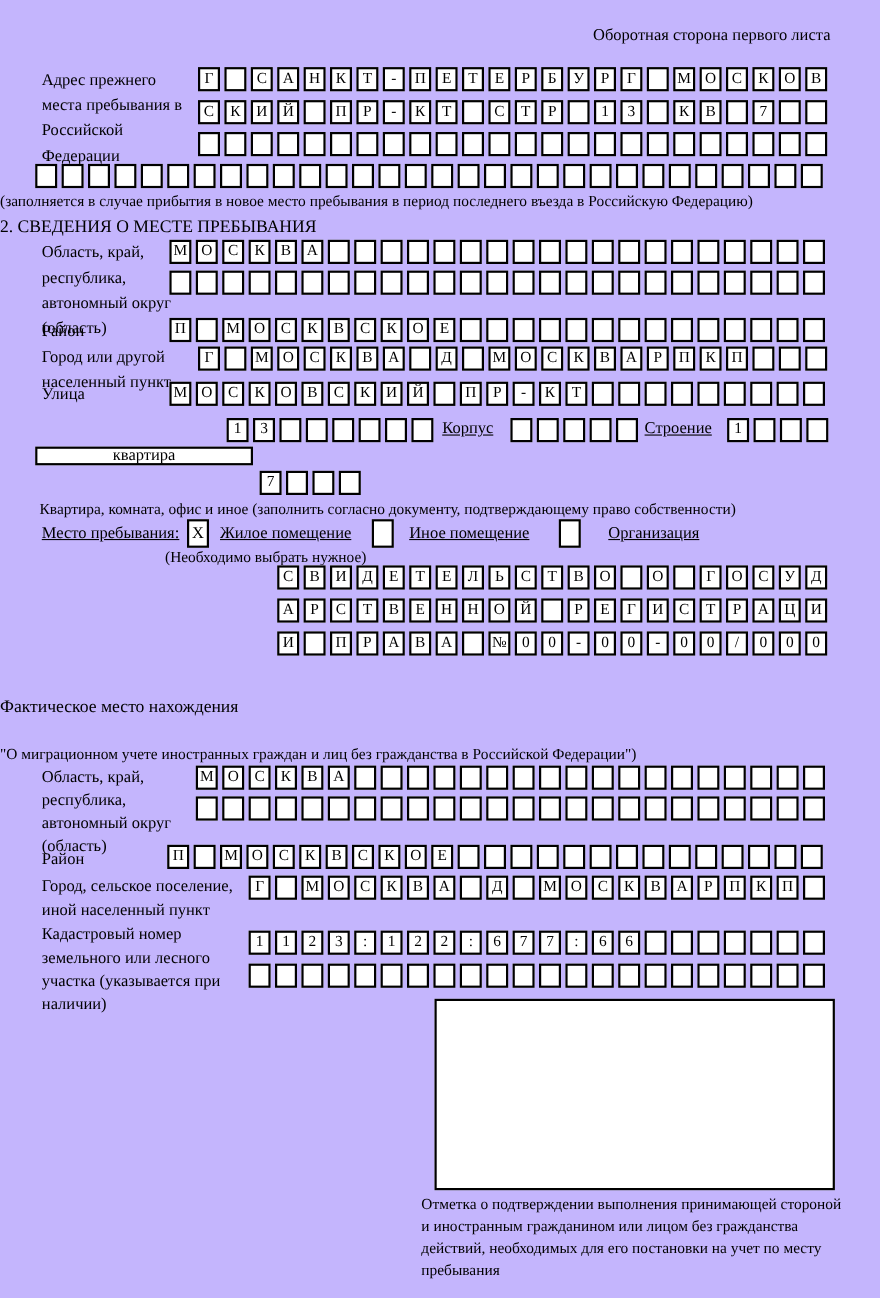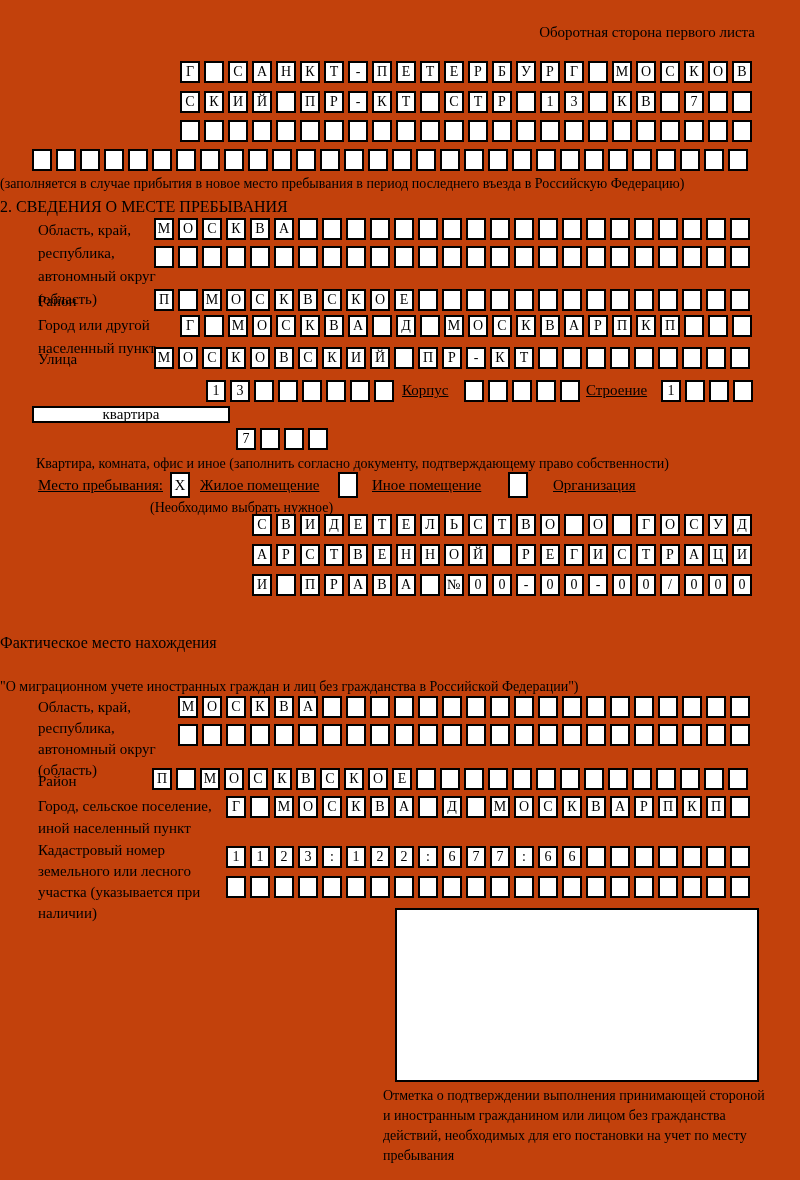--- a/index.html
+++ b/index.html
@@ -1,16 +1,16 @@
 <!DOCTYPE html>
 <html><head>
 <meta charset="utf-8">
 <style>
   html,body{margin:0;padding:0;background:#fff;}
-  .page{position:relative;width:800px;height:1180px;background:#c2410c;
+  .page{position:relative;width:800px;height:1180px;background:#c4b5fd;
         font-family:"Liberation Serif","DejaVu Serif",serif;color:#000;overflow:hidden;}
   .hdr{position:absolute;top:24px;right:45px;font-size:15px;}
   .lbl{position:absolute;font-size:15px;line-height:23px;}
   .lh21{line-height:21px !important;}
   .lh22{line-height:22px !important;}
   .cellrow{position:absolute;display:flex;}
   .cell{flex:none;box-sizing:border-box;width:20px;height:22px;border:2px solid #000;
         margin-right:4px;display:flex;align-items:center;justify-content:center;
         font-size:14px;background:#fff;}
   .note{position:absolute;font-size:14px;}
@@ -23,20 +23,21 @@
   .inline-lbl{position:absolute;font-size:15px;text-decoration:underline;}
   .stampbox{position:absolute;border:2px solid #000;background:#fff;}
 </style>
 </head>
 <body>
 
 <div class="page">
 
   <div class="hdr">Оборотная сторона первого листа</div>
 
+  <div class="lbl" style="left:38px;top:62px;width:135px">Адрес прежнего места пребывания в Российской Федерации</div>
   <div class="cellrow" style="left:180px;top:61px">
       <span class="cell">Г</span>
       <span class="cell"></span>
       <span class="cell">С</span>
       <span class="cell">А</span>
       <span class="cell">Н</span>
       <span class="cell">К</span>
       <span class="cell">Т</span>
       <span class="cell">-</span>
       <span class="cell">П</span>

